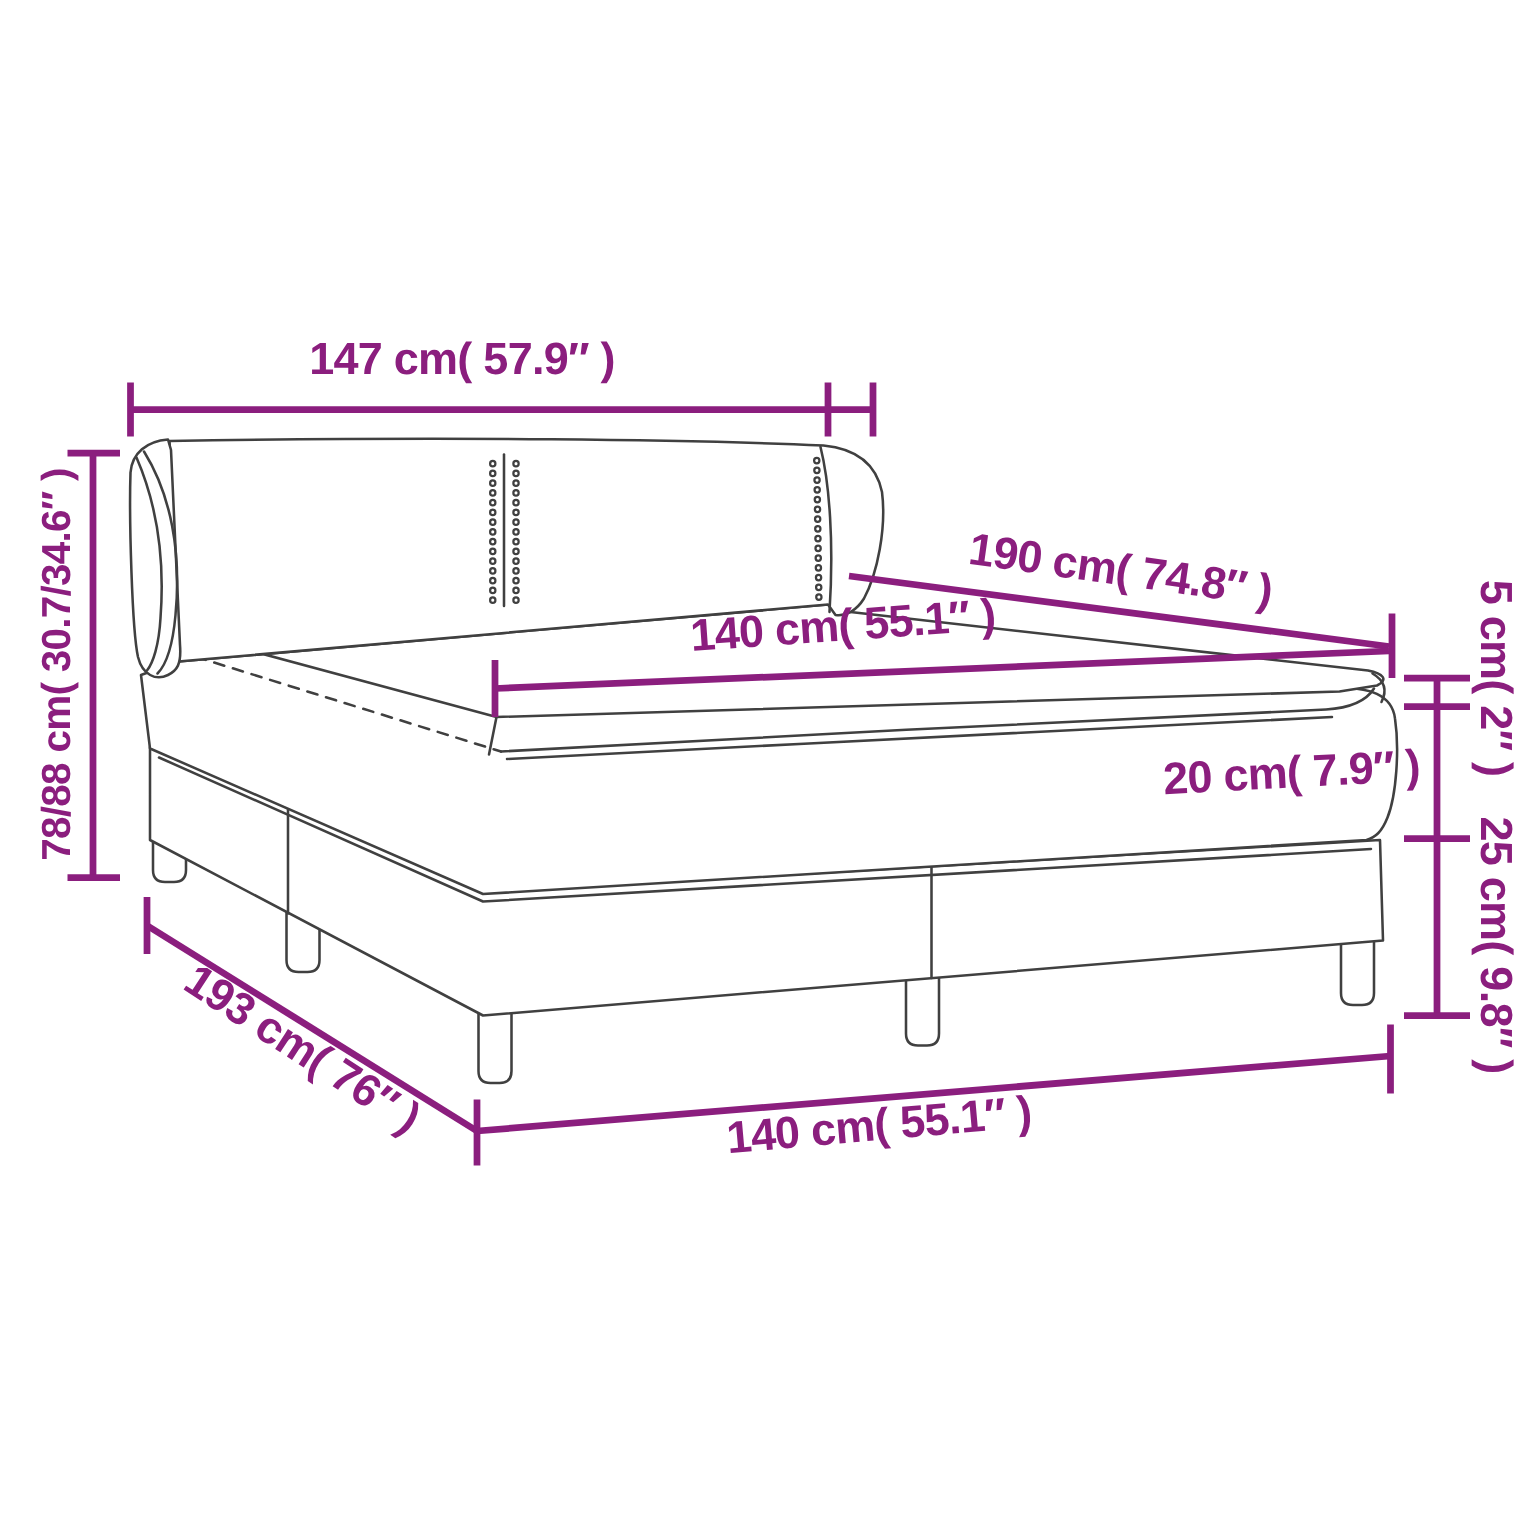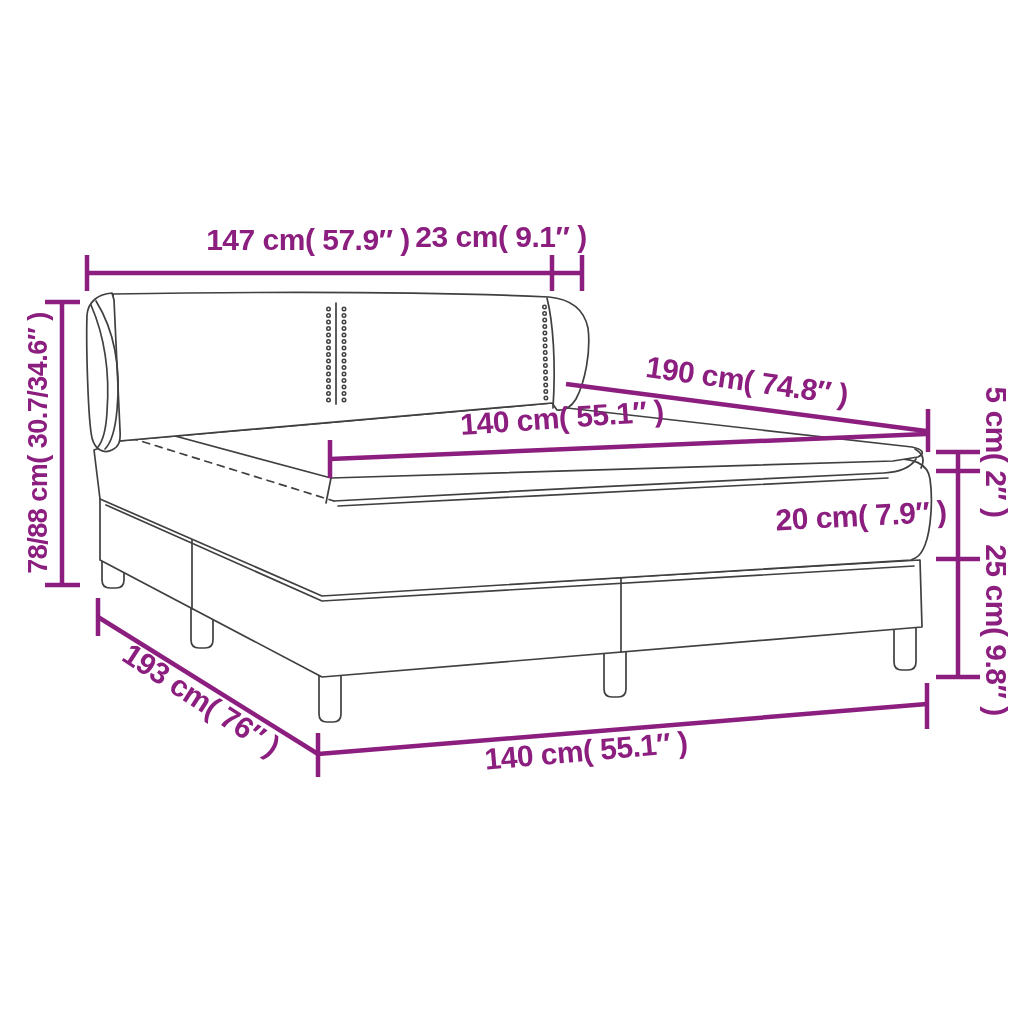--- a/index.html
+++ b/index.html
@@ -125,21 +125,20 @@
 
       <g>
         <path d="M 318,754 L 927,704"></path>
         <path d="M 927,683 L 927,729"></path>
       </g>
     </g>
   </svg>
 
   <div class="lbl" style="left:308px;top:240px">147 cm( 57.9″ )</div>
 
-  <div class="lbl" style="left:501px;top:237px">23 cm( 9.1″ )</div>
 
   <div class="lbl" style="left:38px;top:443px;--r:-90deg;font-size:27px">78/88 cm( 30.7/34.6″ )</div>
 
   <div class="lbl" style="left:747px;top:381px;--r:8deg">190 cm( 74.8″ )</div>
 
   <div class="lbl" style="left:562px;top:418px;--r:-4deg">140 cm( 55.1″ )</div>
 
   <div class="lbl" style="left:996px;top:452px;--r:90deg">5 cm( 2″ )</div>
 
   <div class="lbl" style="left:861px;top:516px;--r:-3deg">20 cm( 7.9″ )</div>

